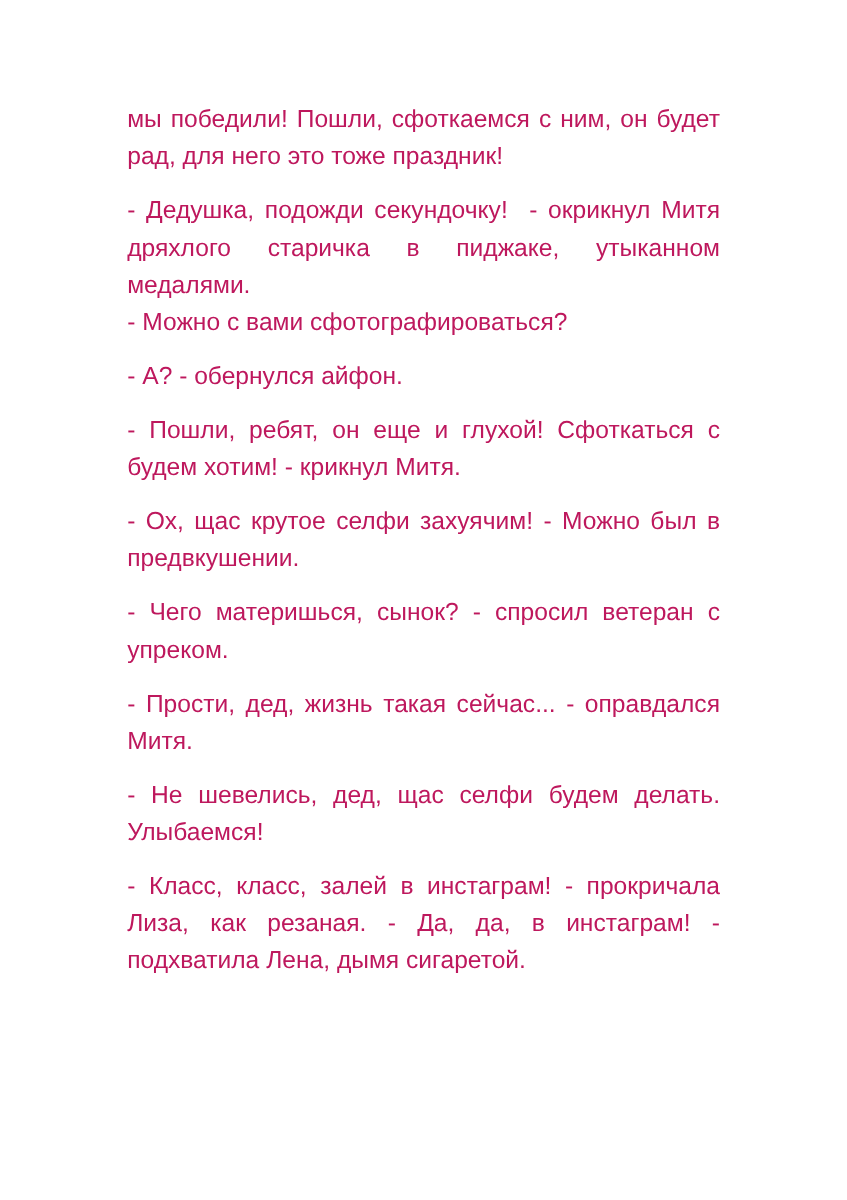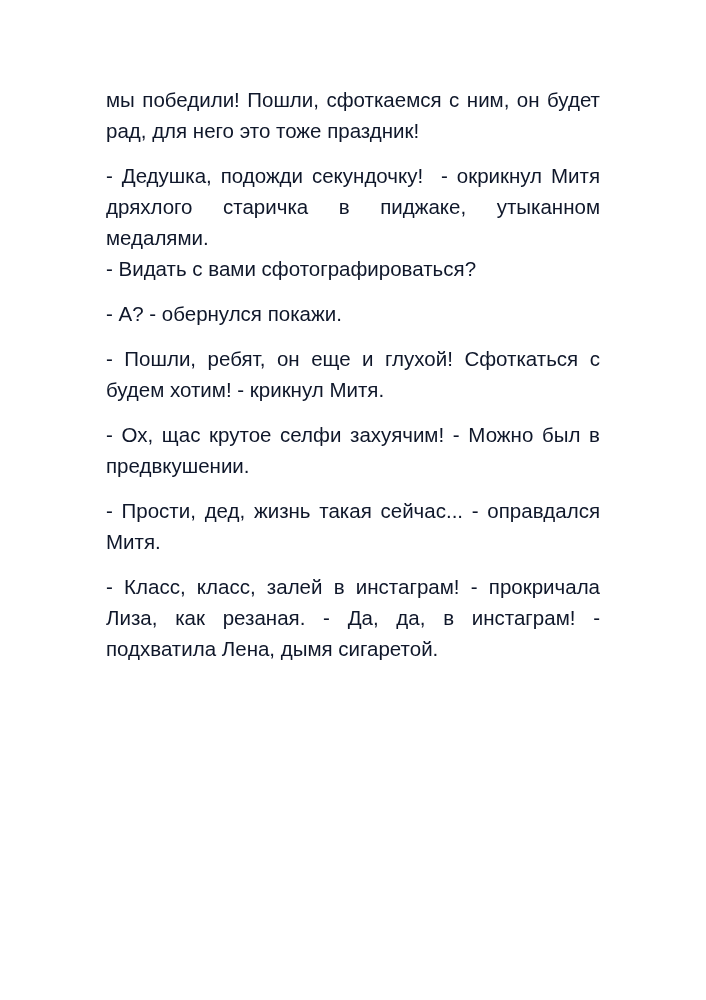--- a/index.html
+++ b/index.html
@@ -24,42 +24,44 @@
   .text-column {
     position: absolute;
     left: 106px;
     top: 84px;
     width: 494px;
   }
   .para {
     margin: 0 0 14px 0;
     font-size: 20.5px;
     line-height: 31px;
-    color: #0f172a;
+    color: #be185d;
     text-align: justify;
     text-justify: inter-word;
     -webkit-hyphens: none;
     hyphens: none;
     word-spacing: 0px;
     white-space: pre-wrap;
   }
   .para:last-child {
     margin-bottom: 0;
   }
   
 </style>
 </head>
 <body>
 
 <div class="page">
   <div class="text-column">
 
     <p class="para">мы победили! Пошли, сфоткаемся с ним, он будет рад, для него это тоже праздник!</p>
     <p class="para">- Дедушка, подожди секундочку!  - окрикнул Митя дряхлого старичка в пиджаке, утыканном медалями.
-- Видать с вами сфотографироваться?</p>
-    <p class="para">- А? - обернулся покажи.</p>
+- Можно с вами сфотографироваться?</p>
+    <p class="para">- А? - обернулся айфон.</p>
     <p class="para">- Пошли, ребят, он еще и глухой! Сфоткаться с будем хотим! - крикнул Митя.</p>
     <p class="para">- Ох, щас крутое селфи захуячим! - Можно был в предвкушении.</p>
+    <p class="para">- Чего материшься, сынок? - спросил ветеран с упреком.</p>
     <p class="para">- Прости, дед, жизнь такая сейчас... - оправдался Митя.</p>
+    <p class="para">- Не шевелись, дед, щас селфи будем делать. Улыбаемся!</p>
     <p class="para">- Класс, класс, залей в инстаграм! - прокричала Лиза, как резаная. - Да, да, в инстаграм! - подхватила Лена, дымя сигаретой.</p>
 
   </div>
 </div>
 
 </body></html>

